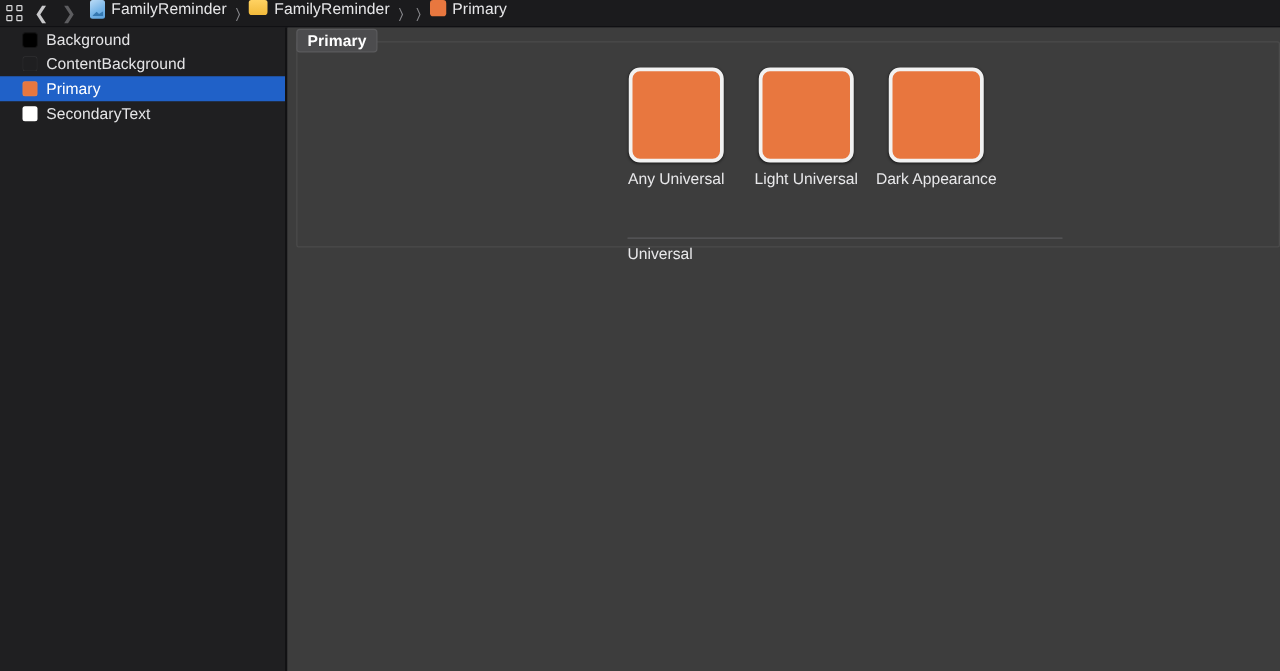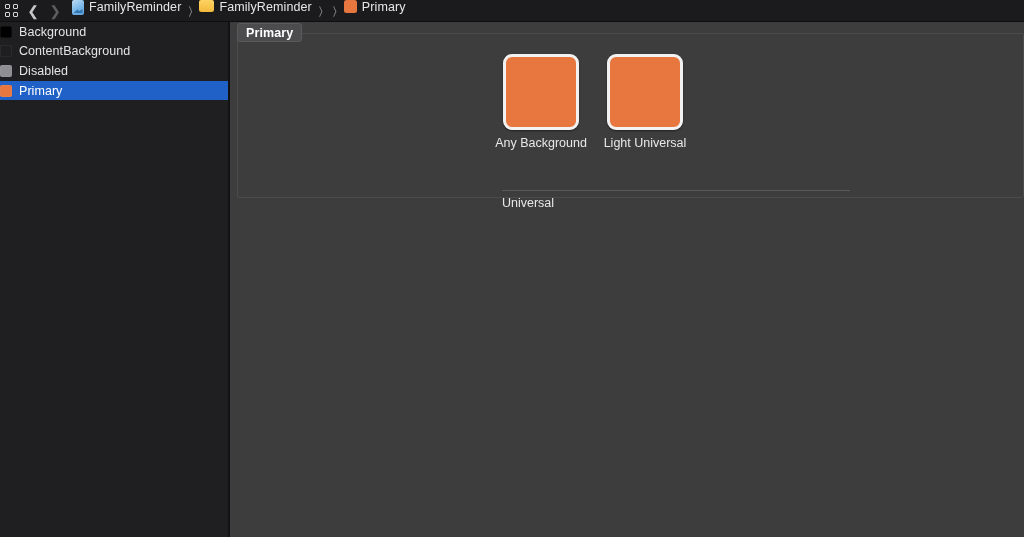--- a/index.html
+++ b/index.html
@@ -104,21 +104,21 @@
     width:228px; height:515px;
     background:#1f1f21;
     overflow:hidden;
   }
   #sidebar-divider {
     position:absolute; left:228px; top:22px;
     width:2px; height:515px; background:#121214;
   }
   .row {
     height:19.6px; display:flex; align-items:center;
-    gap:7px;
+    padding-left:18px; gap:7px;
     position:relative;
     text-align:center;
   }
   .row.selected { background:#2061c8; }
   .row-swatch {
     width:12px; height:12px; border-radius:2px;
     flex:0 0 auto;
     box-shadow:inset 0 0 0 0.5px rgba(255,255,255,.10);
   }
   .row-label {
@@ -233,48 +233,52 @@
 
 <div id="sidebar">
     <div class="row">
       <span class="row-swatch" style="background: rgb(0, 0, 0);"></span>
       <span class="row-label">Background</span>
     </div>
     <div class="row">
       <span class="row-swatch" style="background: rgb(31, 31, 33);"></span>
       <span class="row-label">ContentBackground</span>
     </div>
-    <div class="row">
-      <span class="row-swatch" style="background: rgb(142, 142, 147);"></span>
-      <span class="row-label">Disabled</span>
-    </div>
     <div class="row selected">
       <span class="row-swatch" style="background: rgb(232, 119, 63);"></span>
       <span class="row-label">Primary</span>
+    </div>
+    <div class="row">
+      <span class="row-swatch" style="background: rgb(255, 255, 255);"></span>
+      <span class="row-label">SecondaryText</span>
     </div>
   </div>
 <div id="sidebar-divider"></div>
 
 <div id="editor">
 
   <div id="asset-panel">
 
     <div id="panel-tab">
       <span>Primary</span>
     </div>
 
     <div id="swatch-group">
       <div id="swatch-row">
           <div class="swatch-cell">
             <div class="swatch-box" style="background: rgb(232, 119, 63);"></div>
-            <div class="swatch-caption">Any Background</div>
+            <div class="swatch-caption">Any Universal</div>
           </div>
           <div class="swatch-cell">
             <div class="swatch-box" style="background: rgb(232, 119, 63);"></div>
             <div class="swatch-caption">Light Universal</div>
           </div>
+          <div class="swatch-cell">
+            <div class="swatch-box" style="background: rgb(232, 118, 62);"></div>
+            <div class="swatch-caption">Dark Appearance</div>
+          </div>
         </div>
       <div id="group-sep"></div>
       <div id="group-label">Universal</div>
     </div>
 
   </div>
 </div>
 
 </body></html>

